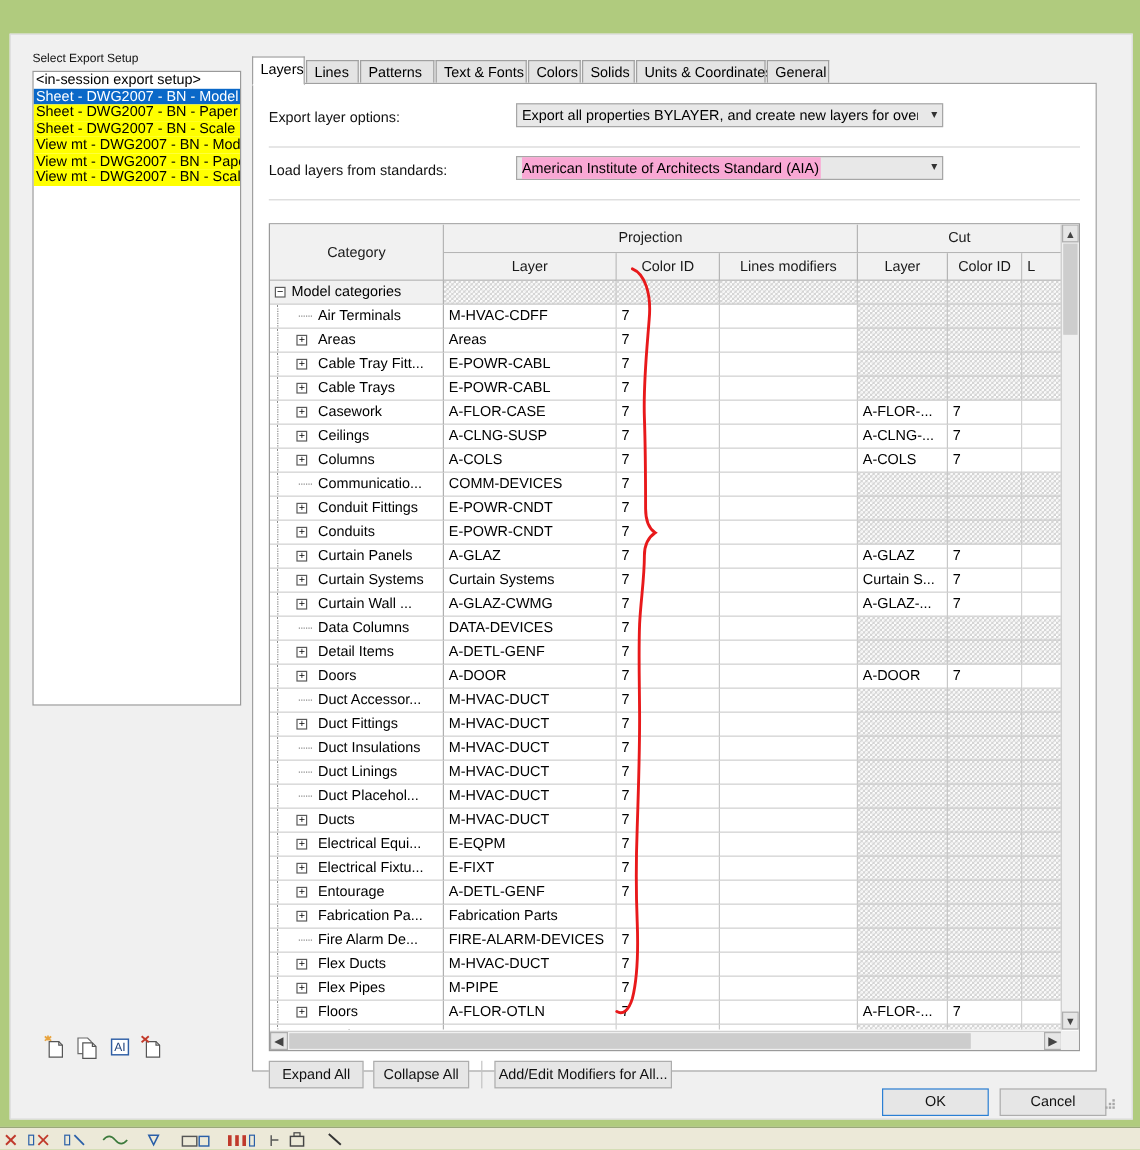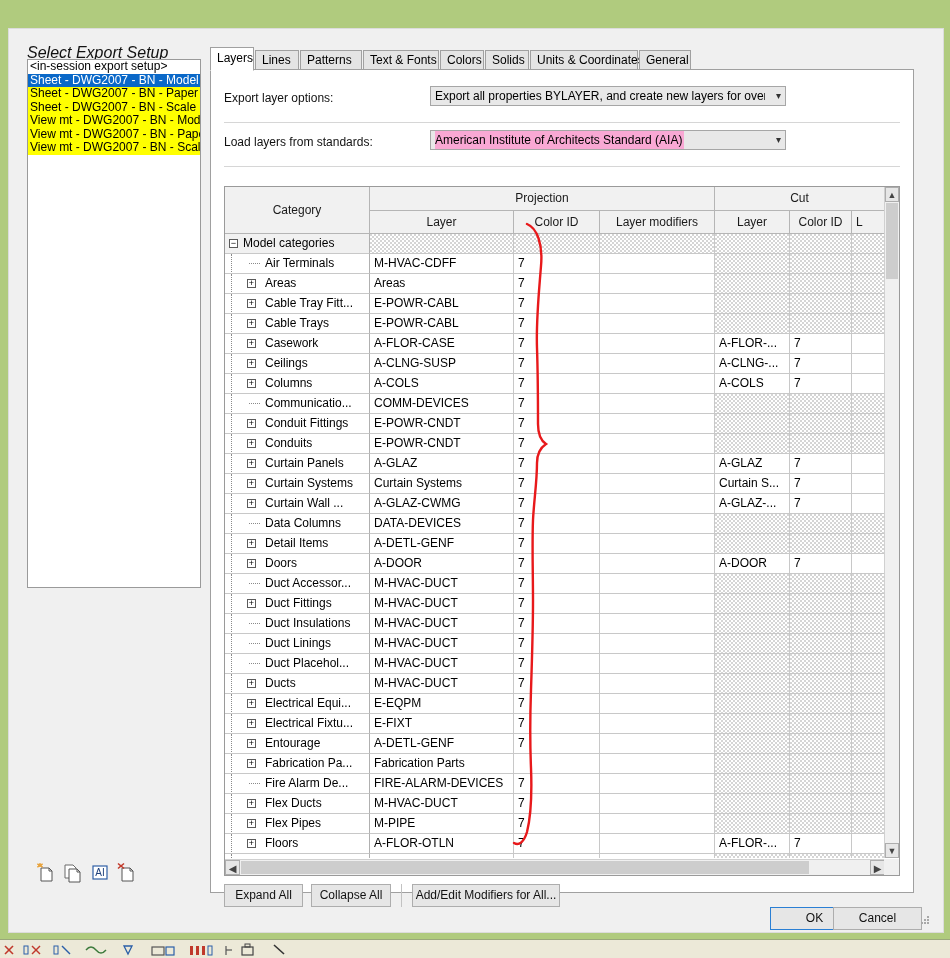--- a/index.html
+++ b/index.html
@@ -39,21 +39,21 @@
   .dialog {
     position: absolute; left: 8px; top: 28px;
     width: 934px; height: 903px;
     background: #f0f0f0;
     border: 1px solid #dcdcdc;
   }
 
   
   .left-label {
     position: absolute; left: 18px; top: 15px;
-    font-size: 16px; color: #111; font-style: italic;
+    font-size: 10px; color: #111;
   }
   .setup-list {
     position: absolute; left: 18px; top: 30px;
     width: 172px; height: 527px;
     background: #fff; border: 1px solid #9a9a9a;
     overflow: hidden;
   }
   .setup-item {
     height: 13.5px; line-height: 13.5px;
     font-size: 12px; white-space: nowrap;
@@ -314,21 +314,21 @@
 
       <div class="hrule" style="left:13px; top:96px; width:676px;"></div>
 
       <div class="grid-wrap">
         <div class="grid-head" id="grid-head">
             <div class="hcell" style="left: 0px; top: 0px; width: 145px; height: 47px; line-height: 47px;">Category</div>
             <div class="hcell" style="left: 490px; top: 0px; width: 170px; height: 24px; line-height: 23px;">Cut</div>
             <div class="hcell" style="left: 145px; top: 0px; width: 345px; height: 24px; line-height: 23px;">Projection</div>
             <div class="hcell" style="left: 145px; top: 24px; width: 144px; height: 23px; line-height: 22px;">Layer</div>
             <div class="hcell" style="left: 289px; top: 24px; width: 86px; height: 23px; line-height: 22px;">Color ID</div>
-            <div class="hcell" style="left: 375px; top: 24px; width: 115px; height: 23px; line-height: 22px;">Layer modifiers</div>
+            <div class="hcell" style="left: 375px; top: 24px; width: 115px; height: 23px; line-height: 22px;">Lines modifiers</div>
             <div class="hcell" style="left: 490px; top: 24px; width: 75px; height: 23px; line-height: 22px;">Layer</div>
             <div class="hcell" style="left: 565px; top: 24px; width: 62px; height: 23px; line-height: 22px;">Color ID</div>
             <div class="hcell" style="left: 627px; top: 24px; width: 33px; height: 23px; line-height: 22px; text-align: left; padding-left: 4px;">L</div>
           </div>
         <div class="grid-body" id="grid-body">
             <div class="row" style="top: 0px;">
               <div class="cell cat grp" style="left: 0px; width: 145px;">
                 <div class="expander root">−</div>
                 <span class="rowlabel root">Model categories</span>
               </div>
@@ -990,21 +990,21 @@
         </div>
         <div class="corner"></div>
       </div>
 
       <div class="btn" style="left:13px; top:814px; width:79px;">Expand All</div>
       <div class="btn" style="left:100px; top:814px; width:80px;">Collapse All</div>
       <div class="vsep" style="left:190px; top:814px; height:23px;"></div>
       <div class="btn" style="left:201px; top:814px; width:148px;">Add/Edit Modifiers for All...</div>
     </div>
 
-    <div class="btn primary" style="left:726px; top:878px; width:89px;margin-left:35px;">OK</div>
+    <div class="btn primary" style="left:726px; top:878px; width:89px;">OK</div>
     <div class="btn" style="left:824px; top:878px; width:89px;">Cancel</div>
 
     <div class="resize-grip">
       <svg width="12" height="12" viewBox="0 0 12 12">
         <g fill="#a8a8a8">
           <rect x="8" y="2" width="2" height="2"></rect>
             <rect x="5" y="5" width="2" height="2"></rect>
           <rect x="8" y="5" width="2" height="2"></rect>
             <rect x="2" y="8" width="2" height="2"></rect>
           <rect x="5" y="8" width="2" height="2"></rect>

